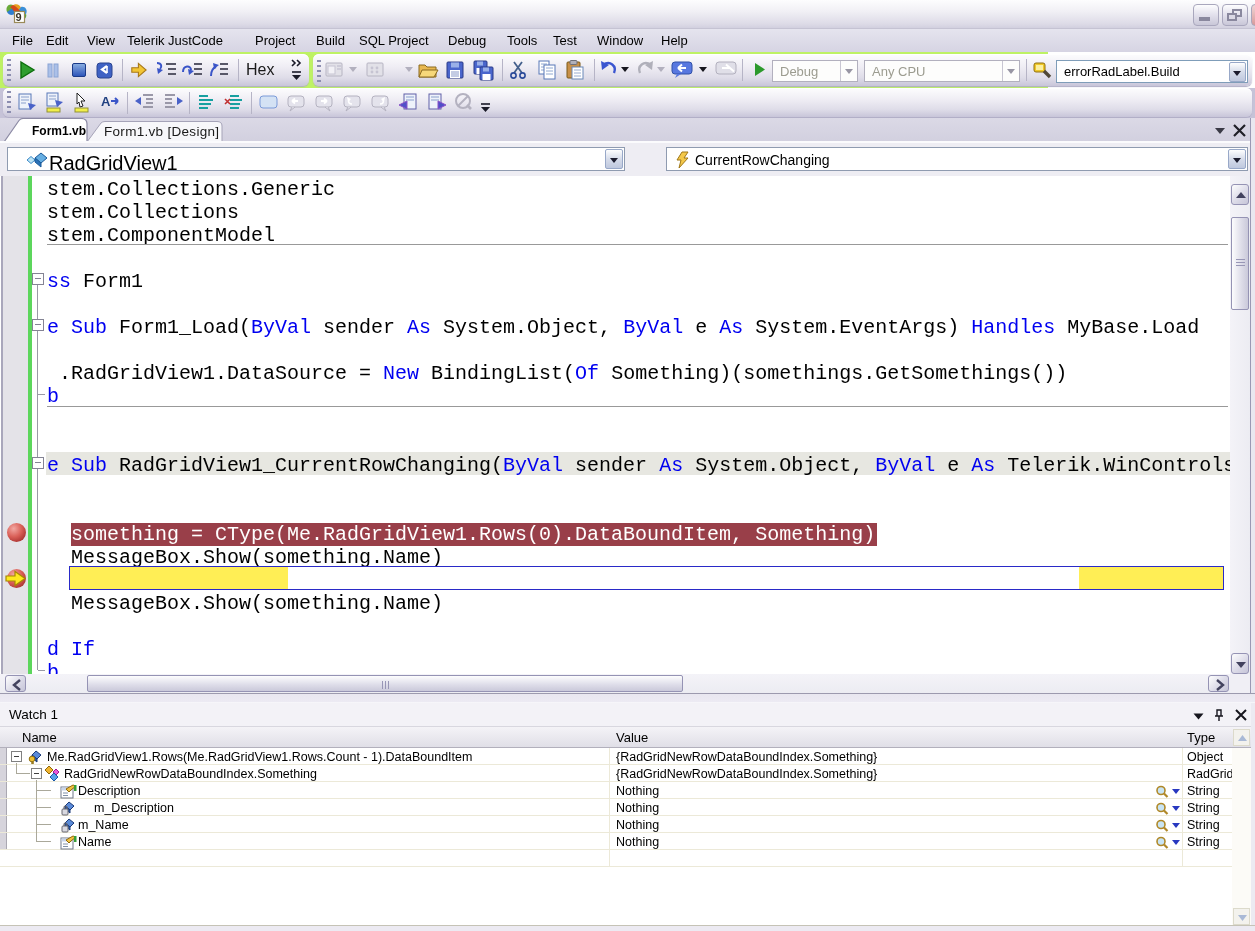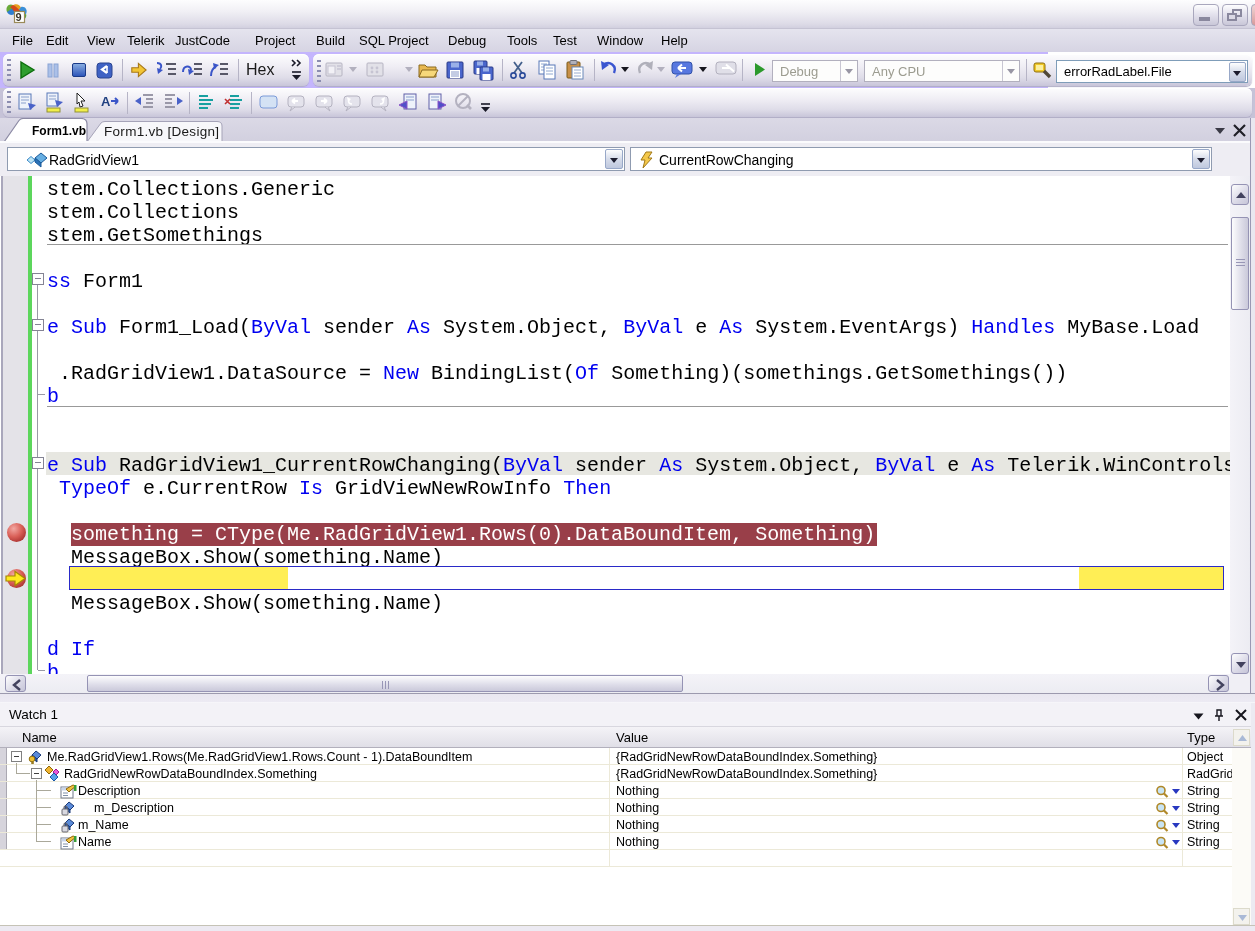--- a/index.html
+++ b/index.html
@@ -5,21 +5,21 @@
 #scr{position:relative;width:1255px;height:931px;background:#fff;overflow:hidden}
 .a{position:absolute}
 
 #title{left:0;top:0;width:1255px;height:29px;background:linear-gradient(#fdfdfe 0%,#f1f0f5 40%,#dddbe7 85%,#d2d0df 100%);border-bottom:1px solid #c5c3d3}
 #title .txt{left:31px;top:6px;font-size:15px;font-weight:bold;color:#8e8e97;letter-spacing:.2px}
 .capbtn{top:4px;width:26px;height:22px;border:1px solid #a9a7bd;border-radius:4px;background:linear-gradient(#fdfdfe,#e2e0ec 50%,#c9c7d8)}
 
 #menu{left:0;top:29px;width:1255px;height:23px;background:linear-gradient(#e5e4ee,#d6d4e3)}
 #menu span{position:absolute;top:4px;font-size:13px;color:#000}
 
-#tb1{left:0;top:52px;width:1048px;height:36px;background:#c4b5fd}
+#tb1{left:0;top:52px;width:1048px;height:36px;background:#bef264}
 .pill{position:absolute;border-radius:6px;background:linear-gradient(#fdfdfe 0%,#efedf4 40%,#dedce8 75%,#c8c5d9 100%);box-shadow:inset 0 1px 0 #fff,0 1px 1px #b0adc6}
 #tb2{left:0;top:88px;width:1255px;height:30px;background:#c6c3d8}
 .grip{width:4px;height:24px;background:repeating-linear-gradient(180deg,#8c8eb0 0px,#8c8eb0 2px,rgba(0,0,0,0) 2px,rgba(0,0,0,0) 5px)}
 .sep{width:1px;height:22px;background:#b6b4c6}
 
 #tabwell{left:0;top:118px;width:1255px;height:23px;background:linear-gradient(#dbd9e6,#d2d0df)}
 #tabline{left:0;top:141px;width:1255px;height:2px;background:#fbfbfd}
 #navband{left:0;top:143px;width:1255px;height:33px;background:#eeedf3}
 .combo{top:147px;height:24px;background:#fff;border:1px solid #8f9bb0}
 .combobtn{position:absolute;top:1px;right:1px;width:18px;height:20px;background:linear-gradient(#fefefe,#d6dcea 50%,#bfc8de);border:1px solid #98a8c8;border-radius:2px}
@@ -77,21 +77,21 @@
   <div class="a" style="left:9px;top:4px;width:10px;height:8px;border:2px solid #8a889e"></div>
   <div class="a" style="left:4px;top:8px;width:10px;height:8px;border:2px solid #8a889e;background:#dcdae6"></div>
  </div>
  <div class="a capbtn" style="left:1251px;background:linear-gradient(#f0d5d5,#d89a9a)"></div>
 </div>
 <div class="a" id="menu">
  <span style="left:12px">File</span>
       <span style="left:46px">Edit</span>
       <span style="left:87px">View</span>
       <span style="left:127px">Telerik</span>
-      <span style="left:175px">JustCode</span>
+      <span style="left:168px">JustCode</span>
       <span style="left:255px">Project</span>
       <span style="left:316px">Build</span>
       <span style="left:359px">SQL Project</span>
       <span style="left:448px">Debug</span>
       <span style="left:507px">Tools</span>
       <span style="left:553px">Test</span>
       <span style="left:597px">Window</span>
       <span style="left:661px">Help</span>
 </div>
 <div class="a" id="tb1">
@@ -243,21 +243,21 @@
           <div class="carr" style="left:4px;top:8px;border-top-color:#9896a4"></div>
         </div>
  </div>
  <div class="a sep" style="left:1026px;top:7px"></div>
  <svg class="a" style="left:1032px;top:7px" width="22" height="22" viewBox="0 0 22 22">
         <rect x="2" y="4" width="11" height="9" rx="2" fill="#f0c828" stroke="#907010"></rect>
         <rect x="4" y="6" width="7" height="5" fill="#fcf0a0"></rect>
         <path d="M12,12 L18,18" stroke="#504838" stroke-width="3.4"></path>
       </svg>
  <div class="a" style="left:1056px;top:8px;width:192px;height:23px;background:#fff;border:1px solid #7f9db9">
-  <span class="a" style="left:7px;top:3px;font-size:13px;color:#000">errorRadLabel.File</span>
+  <span class="a" style="left:7px;top:3px;font-size:13px;color:#000">errorRadLabel.Build</span>
   <div class="combobtn" style="width:17px">
           <div class="carr" style="left:3px;top:8px"></div>
         </div>
  </div>
 </div>
 <div class="a" id="tb2">
  <div class="pill" style="left:3px;top:0px;width:1249px;height:29px"></div>
  <div class="a grip" style="left:7px;top:3px"></div>
  <svg class="a" style="left:15px;top:3px" width="24" height="24" viewBox="0 0 24 24">
         <rect x="4" y="3" width="12" height="15" fill="#eef2fa" stroke="#5878b8"></rect>
@@ -357,45 +357,44 @@
       <path d="M1,1 L12,12 M12,1 L1,12" stroke="#202028" stroke-width="2.2"></path>
     </svg>
 <div class="a" id="tabline"></div>
 <div class="a" id="navband"></div>
 <div class="a combo" style="left:7px;width:618px">
  <svg class="a" style="left:15px;top:4px" width="26" height="16" viewBox="0 0 26 16">
   <path d="M4,8 L8,4.5 L12,8 L8,11.5 Z" fill="#bde4f5" stroke="#3a88c8" stroke-width="1"></path>
   <path d="M12,6 L18,1 L24,6 L18,11 Z" fill="#66aee2" stroke="#1a5a9a" stroke-width="1"></path>
   <path d="M12,6 L18,11 L18,15 L12,10 Z" fill="#2a72b8" stroke="#1a5a9a" stroke-width="1"></path>
  </svg>
- <span class="a" style="left:41px;top:4px;font-size:14px;color:#000">RadGridView1</span>
+ <span class="a" style="left:41px;top:4px;font-size:20px;color:#000">RadGridView1</span>
  <div class="combobtn">
         <div class="carr" style="left:4px;top:8px"></div>
       </div>
 </div>
-<div class="a combo" style="left:630px;width:582px">
+<div class="a combo" style="left:666px;width:582px">
  <svg class="a" style="left:8px;top:3px" width="16" height="18" viewBox="0 0 16 18">
   <path d="M7,1 L13,1 L9,7 L13,7 L4,17 L6,9 L2,9 Z" fill="#f4c84a" stroke="#a07818" stroke-width="1"></path>
  </svg>
  <span class="a" style="left:28px;top:4px;font-size:14px;color:#000">CurrentRowChanging</span>
  <div class="combobtn">
         <div class="carr" style="left:4px;top:8px"></div>
       </div>
 </div>
 <div class="a" id="edit">
  <div class="a" style="left:46px;top:276px;width:1184px;height:23px;background:#e7e7e1"></div>
  <div class="cl" style="left:47px;top:0px">stem.Collections.Generic</div>
  <div class="cl" style="left:47px;top:23px">stem.Collections</div>
- <div class="cl" style="left:47px;top:46px">stem.GetSomethings</div>
+ <div class="cl" style="left:47px;top:46px">stem.ComponentModel</div>
  <div class="cl" style="left:47px;top:92px"><span class="k">ss</span> Form1</div>
  <div class="cl" style="left:47px;top:138px"><span class="k">e Sub</span> Form1_Load(<span class="k">ByVal</span> sender <span class="k">As</span> System.Object, <span class="k">ByVal</span> e <span class="k">As</span> System.EventArgs) <span class="k">Handles</span> MyBase.Load</div>
  <div class="cl" style="left:47px;top:184px"> .RadGridView1.DataSource = <span class="k">New</span> BindingList(<span class="k">Of</span> Something)(somethings.GetSomethings())</div>
  <div class="cl" style="left:47px;top:207px"><span class="k">b</span></div>
  <div class="cl" style="left:47px;top:276px"><span class="k">e Sub</span> RadGridView1_CurrentRowChanging(<span class="k">ByVal</span> sender <span class="k">As</span> System.Object, <span class="k">ByVal</span> e <span class="k">As</span> Telerik.WinControls.UI.Cur</div>
- <div class="cl" style="left:47px;top:299px"> <span class="k">TypeOf</span> e.CurrentRow <span class="k">Is</span> GridViewNewRowInfo <span class="k">Then</span></div>
  <div class="cl" style="left:47px;top:345px">  <span style="background:#993f49;color:#fff;padding-right:2px">something = CType(Me.RadGridView1.Rows(0).DataBoundItem, Something)</span></div>
  <div class="cl" style="left:47px;top:368px">  MessageBox.Show(something.Name)</div>
  <div class="a" style="left:70px;top:391px;width:218px;height:23px;background:#ffee55"></div>
       <div class="a" style="left:1079px;top:391px;width:144px;height:23px;background:#ffee55"></div>
  <div class="a" style="left:69px;top:390px;width:1155px;height:24px;border:1px solid #2a2ac8"></div>
  <div class="cl" style="left:47px;top:414px">  MessageBox.Show(something.Name)</div>
  <div class="cl" style="left:47px;top:460px"><span class="k">d If</span></div>
  <div class="cl" style="left:47px;top:483px"><span class="k">b</span></div>
  <div class="divl" style="top:68px"></div>
  <div class="divl" style="top:230px"></div>

